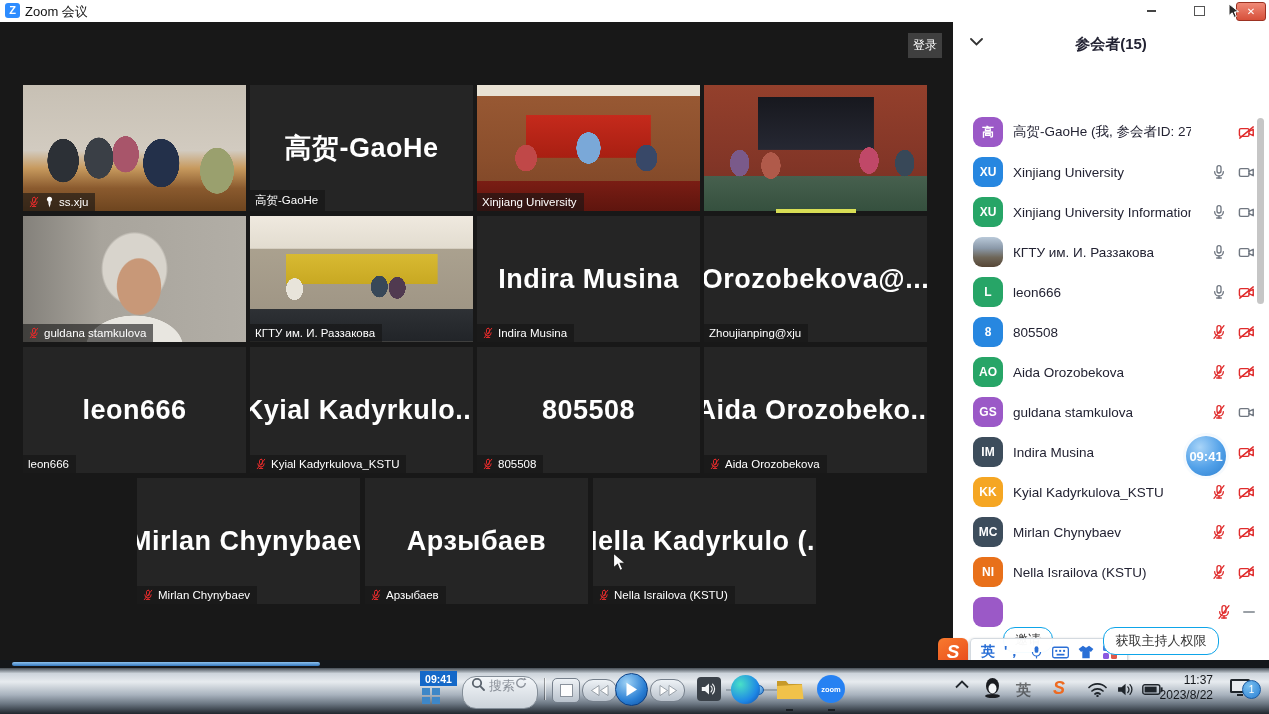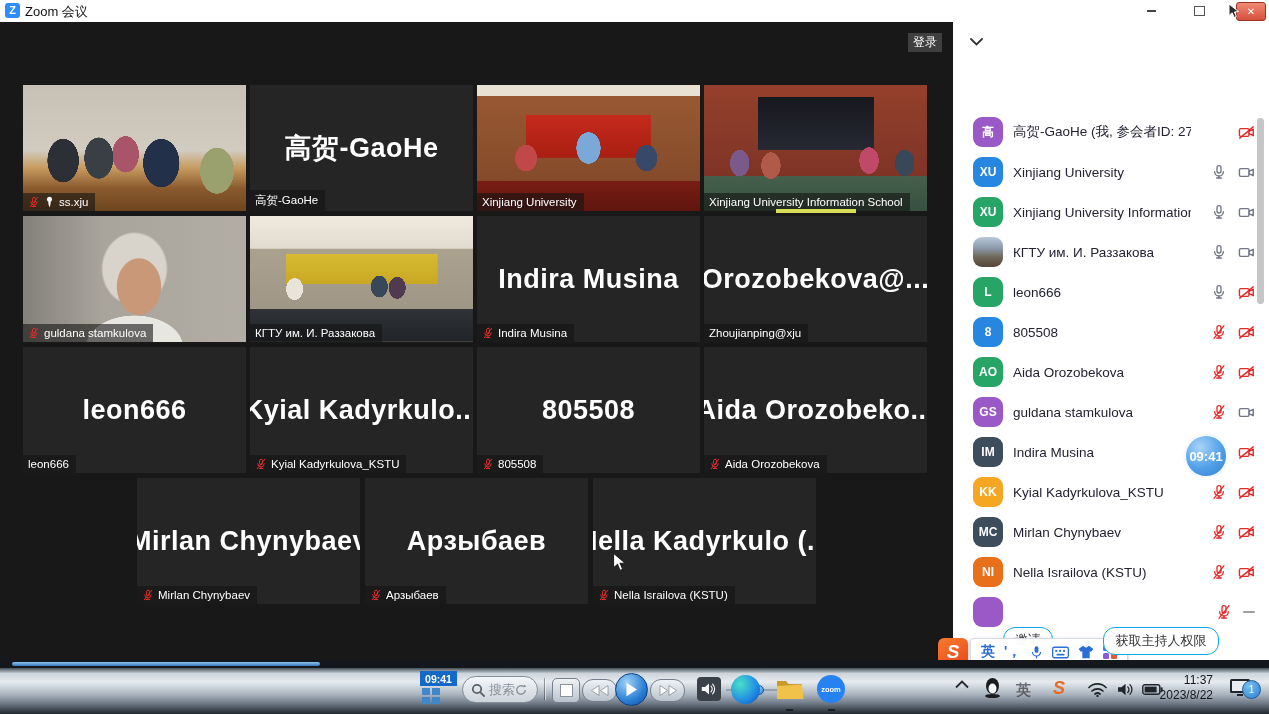--- a/index.html
+++ b/index.html
@@ -13,21 +13,21 @@
   .wbtn{position:absolute;top:0;height:21px;display:flex;align-items:center;justify-content:center;color:#444;}
   .wbtn.min{left:1138px;width:26px;}
   .wbtn.max{left:1186px;width:26px;}
   .wbtn.close{left:1236px;top:2px;width:28px;height:17px;background:linear-gradient(#f08a77,#d6503a);
     border:1px solid #9c3222;border-radius:3px;color:#fff;font-size:10px;font-weight:bold;}
   .minline{width:9px;height:2px;background:#444;}
   .maxbox{width:9px;height:8px;border:1.5px solid #555;}
   .cursor{position:absolute;z-index:60;pointer-events:none;}
   
   .video-area{position:absolute;left:0;top:22px;width:953px;height:638px;background:#181818;overflow:hidden;}
-  .login-btn{position:absolute;left:908px;top:11px;width:34px;height:19px;background:rgba(70,70,70,.85);
+  .login-btn{position:absolute;left:908px;top:11px;width:34px;height:25px;background:rgba(70,70,70,.85);
     border-radius:0;color:#fff;font-size:12px;display:flex;align-items:center;justify-content:center;}
   .tile{position:absolute;width:223px;height:126px;background:#252525;overflow:hidden;}
   .tile.active{outline:3px solid #d8de55;outline-offset:-3px;}
   .tile .bigname{position:absolute;inset:0;display:flex;align-items:center;justify-content:center;
     color:#fff;font-weight:bold;font-size:27px;white-space:nowrap;overflow:hidden;letter-spacing:.5px;}
   .tile .nlabel{position:absolute;left:0;bottom:0;max-width:100%;background:rgba(20,20,20,.6);color:#fff;
     font-size:11.5px;padding:3px 7px 3px 5px;display:flex;align-items:center;gap:4px;white-space:nowrap;box-sizing:border-box;}
   .scene{position:absolute;inset:0;}
   .scene-room-xju{background:
     radial-gradient(26px 36px at 18% 60%,#2c3036 60%,transparent 61%),
@@ -104,22 +104,22 @@
   .prog-strip{position:absolute;left:0;top:660px;width:1269px;height:8px;background:#14171b;z-index:40;}
   .prog-bar{position:absolute;left:12px;top:2px;width:308px;height:4px;border-radius:2px;
     background:linear-gradient(180deg,#8ec2ee,#3579c0);}
   .taskbar{position:absolute;left:0;top:668px;width:1269px;height:46px;z-index:41;
     background:linear-gradient(180deg,#454d56 0%,#cdd4db 12%,#e7ebef 30%,#a9b3be 58%,#6b7682 78%,#20262d 100%);}
   .start-tile{position:absolute;left:420px;top:3px;width:37px;height:36px;}
   .start-timer{width:37px;height:15px;background:#1468c8;color:#fff;font-size:10.5px;font-weight:bold;
     display:flex;align-items:center;justify-content:center;}
   .winlogo{margin-top:2px;margin-left:2px;display:grid;grid-template-columns:8px 8px;grid-gap:1.5px;}
   .winlogo i{width:8px;height:7px;background:#3e87c8;display:block;}
-  .tsearch{position:absolute;left:462px;top:8px;width:76px;height:27px;border-radius:14px;border:1px solid #848e98;
-    background:linear-gradient(#f4f7fa,#ccd3da);display:flex;align-items:center;gap:4px;padding:0 8px;box-sizing:border-box;}
+  .tsearch{position:absolute;left:462px;top:8px;width:76px;height:33px;border-radius:14px;border:1px solid #848e98;
+    background:linear-gradient(#f4f7fa,#ccd3da);display:flex;gap:4px;padding:0 8px;box-sizing:border-box;}
   .tsearch .st{color:#8a9099;font-size:13px;}
   .tsep{position:absolute;left:545px;top:10px;width:1px;height:22px;background:rgba(255,255,255,.55);box-shadow:-1px 0 0 rgba(0,0,0,.35);}
   .tbtn{position:absolute;border-radius:5px;border:1px solid #76808c;background:linear-gradient(#eef2f6,#b9c2cc);
     display:flex;align-items:center;justify-content:center;}
   .stop-btn{left:552px;top:10px;width:26px;height:23px;}
   .stop-sq{width:11px;height:11px;background:#fdfdfd;border:1px solid #8a929c;}
   .seek{top:11px;height:21px;border-radius:11px;}
   .seek.rw{left:582px;width:33px;}
   .seek.ff{left:650px;width:33px;}
   .play-btn{position:absolute;left:615px;top:5px;width:33px;height:33px;border-radius:50%;
@@ -198,23 +198,20 @@
           </div>
         </div>
         <div class="tile active" style="left: 477px; top: 63px;">
           <div class="scene scene-room-xjumain"></div>
           <div class="nlabel">
             <span>Xinjiang University</span>
           </div>
         </div>
         <div class="tile" style="left: 704px; top: 63px;">
           <div class="scene scene-room-info"></div>
-          <div class="nlabel">
-            <span>Xinjiang University Information School</span>
-          </div>
         </div>
         <div class="tile" style="left: 23px; top: 194px;">
           <div class="scene scene-portrait"></div>
           <div class="nlabel">
             <span style="display:flex">
               <svg width="12" height="12" viewBox="0 0 24 24" fill="none" stroke="#e02b2b" stroke-width="2" stroke-linecap="round">
     <rect x="9" y="2.5" width="6" height="11" rx="3"></rect>
     <path d="M5.5 11.5a6.5 6.5 0 0 0 13 0"></path>
     <line x1="12" y1="18" x2="12" y2="21"></line>
                 <line x1="8.5" y1="21" x2="15.5" y2="21"></line>
@@ -352,20 +349,21 @@
     <svg class="cursor" style="left:612px;top:530px" width="15" height="20" viewBox="0 0 15 20">
       <path d="M1.5 1 L1.5 16 L5.5 12.5 L8 18.5 L10.8 17.2 L8.2 11.4 L13.2 11 Z" fill="#fff" stroke="#222" stroke-width="1.2"></path>
     </svg>
   </div>
 
   <div class="panel">
     <div class="panel-header">
       <svg class="panel-chevron" width="13" height="9" viewBox="0 0 13 9">
         <polyline points="1,2 6.5,7.5 12,2" fill="none" stroke="#333" stroke-width="1.8" stroke-linecap="round"></polyline>
       </svg>
+      <div class="panel-title">参会者(15)</div>
     </div>
     <div class="plist" id="plist">
         <div class="prow" style="top: 0px;">
           <div class="pavatar" style="background:#9b59c7">高</div>
           <div class="pname">高贺-GaoHe (我, 参会者ID: 276891)</div>
           <div class="picons">
             <span style="display:flex">
               <svg width="17" height="17" viewBox="0 0 24 24" fill="none" stroke="#e02b2b" stroke-width="2" stroke-linejoin="round" stroke-linecap="round">
     <rect x="2" y="6.5" width="13.5" height="11" rx="2"></rect>
     <path d="M15.5 10.5 L21.5 7.5 v9 l-6-3"></path>

